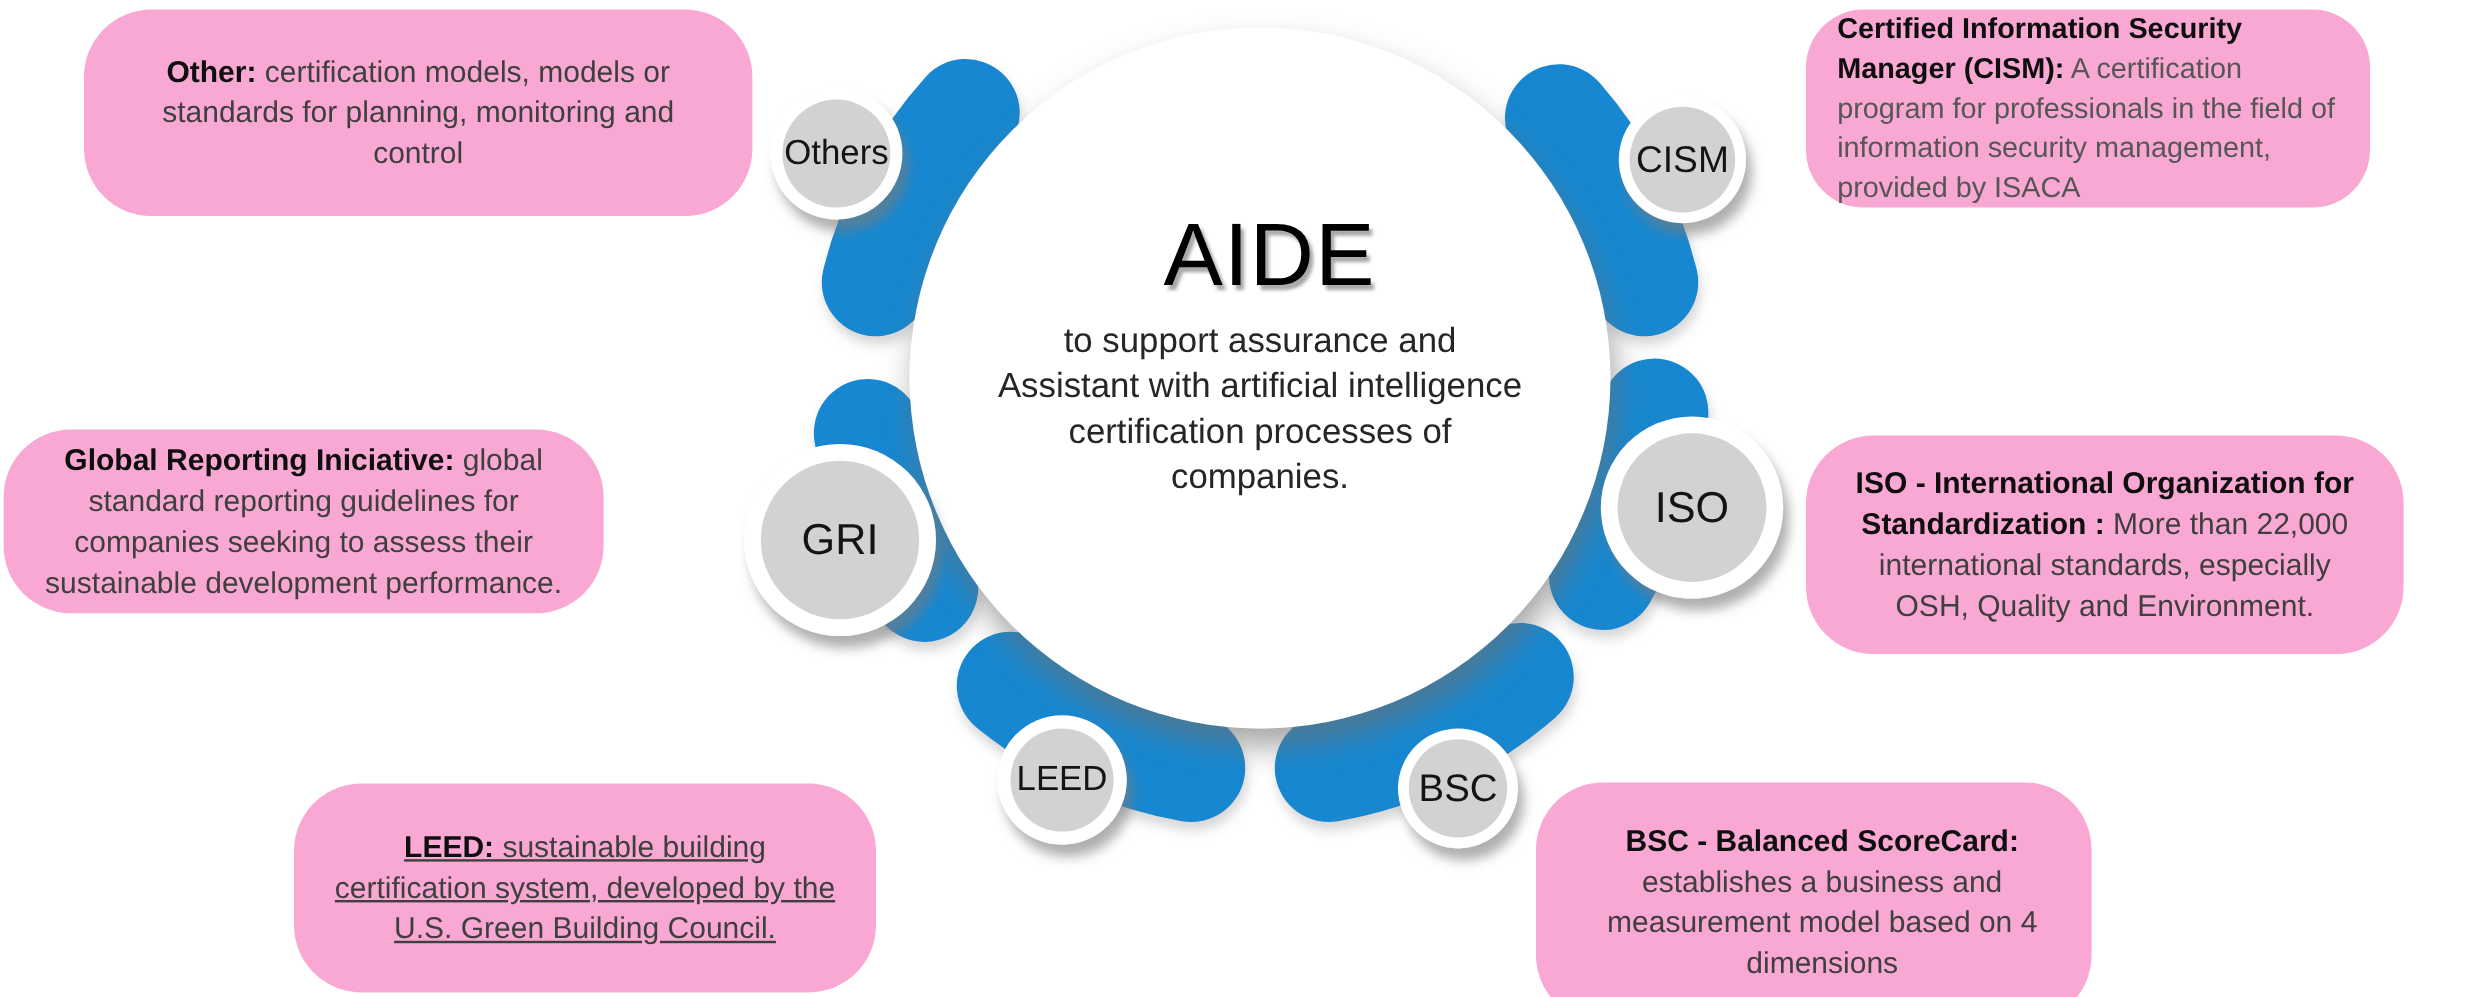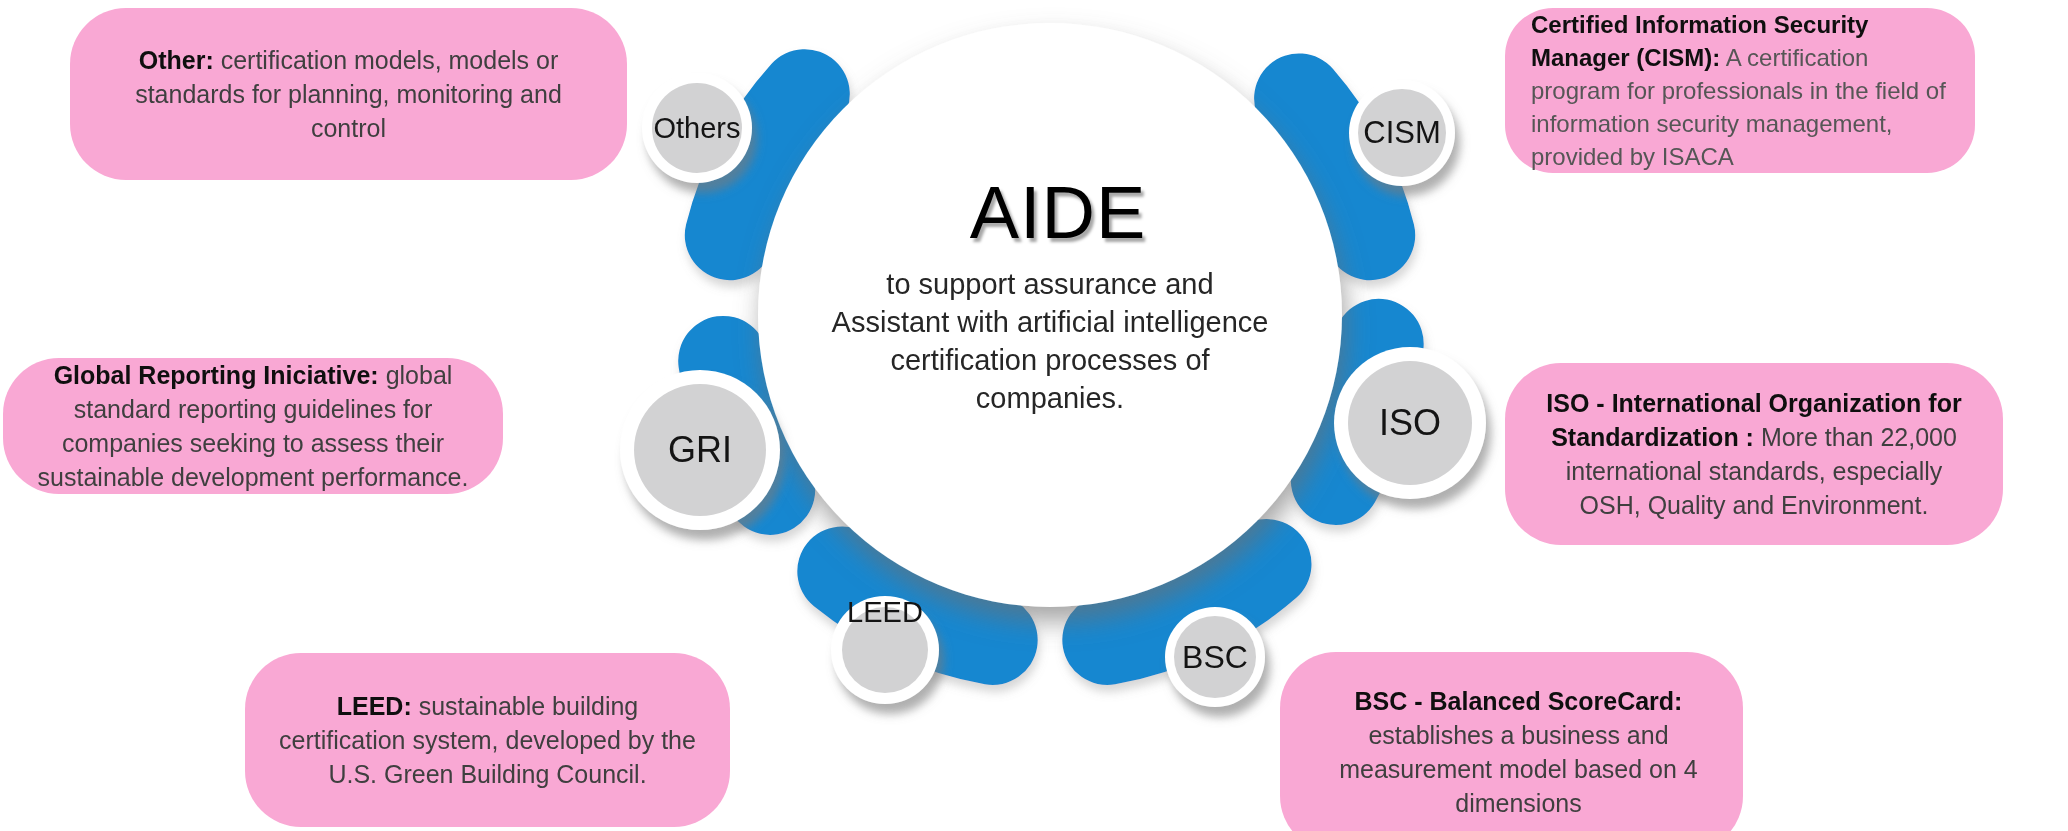--- a/index.html
+++ b/index.html
@@ -61,30 +61,30 @@
 <div id="stage">
 
   <div class="callout" style="left:70px;top:8px;width:557px;height:172px;">
     <p style="margin:0;"><b>Other:</b><span> certification models, models or standards for planning, monitoring and control</span></p>
   </div>
 
   <div class="callout left-align" style="left:1505px;top:8px;width:470px;height:165px;border-radius:48px;">
     <p style="margin:0;"><b>Certified Information Security Manager (CISM):</b><span style="color:#565656;"> A certification program for professionals in the field of information security management, provided by ISACA</span></p>
   </div>
 
-  <div class="callout" style="left:3px;top:358px;width:500px;height:136px;">
+  <div class="callout" style="left:3px;top:358px;width:500px;height:153px;">
     <p style="margin:0;"><b>Global Reporting Iniciative:</b><span> global standard reporting guidelines for companies seeking to assess their sustainable development performance.</span></p>
   </div>
 
   <div class="callout" style="left:1505px;top:363px;width:498px;height:182px;">
     <p style="margin:0;"><b>ISO - International Organization for Standardization :</b><span> More than 22,000 international standards, especially OSH, Quality and Environment.</span></p>
   </div>
 
   <div class="callout" style="left:245px;top:653px;width:485px;height:174px;">
-    <p style="margin:0;"><b>LEED:</b><span> sustainable building certification system, developed by the U.S. Green Building Council.</span></p>
+    <p style="margin:0;text-decoration:underline;"><b>LEED:</b><span> sustainable building certification system, developed by the U.S. Green Building Council.</span></p>
   </div>
 
   <div class="callout" style="left:1280px;top:652px;width:463px;height:200px;padding-left:46px;">
     <p style="margin:0;"><b>BSC - Balanced ScoreCard:</b><span> establishes a business and measurement model based on 4 dimensions</span></p>
   </div>
 
   <svg width="2068" height="831" viewBox="0 0 2068 831">
     <defs>
       <filter id="shadowBig" x="-30%" y="-30%" width="160%" height="160%">
         <feDropShadow dx="4" dy="15" stdDeviation="13" flood-color="#6e6e6e" flood-opacity="0.62"></feDropShadow>
@@ -123,21 +123,21 @@
       <circle cx="1410" cy="423" r="62" fill="#d2d2d3"></circle>
       <circle cx="885" cy="650" r="43" fill="#d2d2d3"></circle>
       <circle cx="1215" cy="657" r="41" fill="#d2d2d3"></circle>
     </g>
   </svg>
 
   <div class="node-label" style="left:697px;top:128px;font-size:29px;">Others</div>
   <div class="node-label" style="left:1402px;top:133px;font-size:31px;">CISM</div>
   <div class="node-label" style="left:700px;top:450px;font-size:36px;">GRI</div>
   <div class="node-label" style="left:1410px;top:423px;font-size:36px;">ISO</div>
-  <div class="node-label" style="left:885px;top:612px;font-size:29px;">LEED</div>
+  <div class="node-label" style="left:885px;top:650px;font-size:29px;">LEED</div>
   <div class="node-label" style="left:1215px;top:657px;font-size:32px;">BSC</div>
 
   <div class="center-title" style="left:1058px;top:212px;">AIDE</div>
   <div class="center-sub" style="left:1050px;top:265px;">
     <div>to support assurance and</div>
     <div>Assistant with artificial intelligence</div>
     <div>certification processes of</div>
     <div>companies.</div>
   </div>
 

